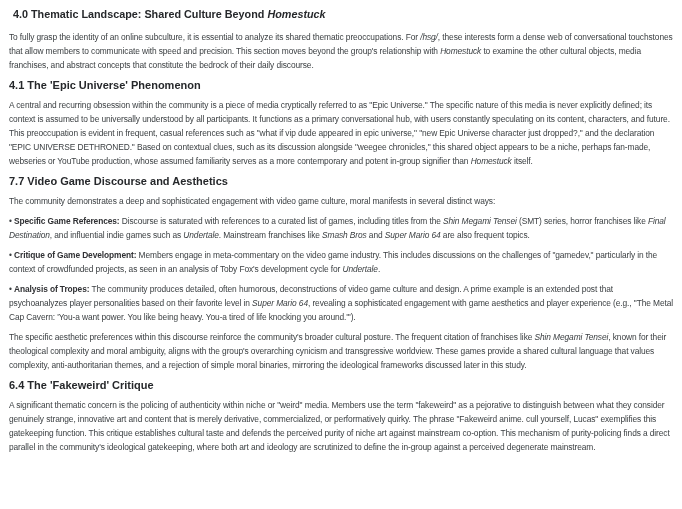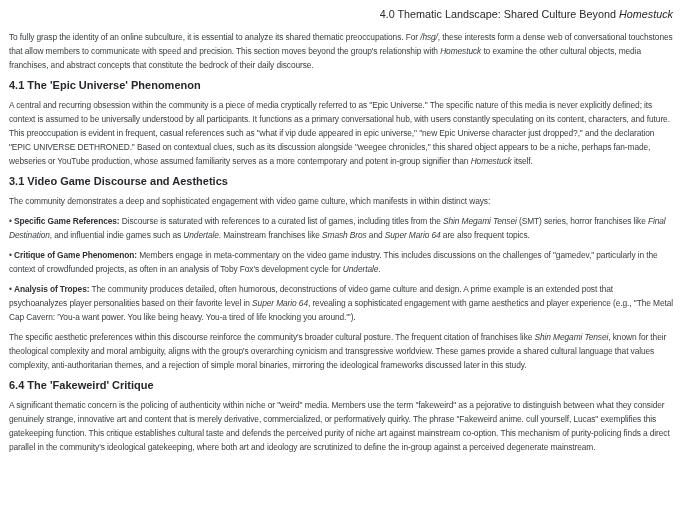--- a/index.html
+++ b/index.html
@@ -20,25 +20,24 @@
     font-family: "Liberation Sans", sans-serif;
     font-size: 8.4px;
     line-height: 14px;
     letter-spacing: -0.1px;
     color: #3c4043;
     background: #ffffff;
   }
   .doc h1 {
     font-size: 10.8px;
     line-height: 15px;
-    font-weight: 400;
+    font-weight: 700;
     color: #26282b;
     margin: 0 0 8px 4px;
     letter-spacing: 0;
-    text-align: right;
   }
   .doc h2 {
     font-size: 11px;
     line-height: 14px;
     font-weight: 700;
     color: #26282b;
     margin: 3px 0 6px 0;
     letter-spacing: 0;
   }
   .doc p {
@@ -49,22 +48,22 @@
 </style>
 </head>
 <body>
 
 <div class="doc">
   <div>
       <h1><span>4.0 Thematic Landscape: Shared Culture Beyond </span><span class="seg-i">Homestuck</span></h1>
       <p><span>To fully grasp the identity of an online subculture, it is essential to analyze its shared thematic preoccupations. For </span><span class="seg-i">/hsg/</span><span>, these interests form a dense web of conversational touchstones that allow members to communicate with speed and precision. This section moves beyond the group's relationship with </span><span class="seg-i">Homestuck</span><span> to examine the other cultural objects, media franchises, and abstract concepts that constitute the bedrock of their daily discourse.</span></p>
       <h2><span>4.1 The 'Epic Universe' Phenomenon</span></h2>
       <p><span>A central and recurring obsession within the community is a piece of media cryptically referred to as "Epic Universe." The specific nature of this media is never explicitly defined; its context is assumed to be universally understood by all participants. It functions as a primary conversational hub, with users constantly speculating on its content, characters, and future. This preoccupation is evident in frequent, casual references such as "what if vip dude appeared in epic universe," "new Epic Universe character just dropped?," and the declaration "EPIC UNIVERSE DETHRONED." Based on contextual clues, such as its discussion alongside "weegee chronicles," this shared object appears to be a niche, perhaps fan-made, webseries or YouTube production, whose assumed familiarity serves as a more contemporary and potent in-group signifier than </span><span class="seg-i">Homestuck</span><span> itself.</span></p>
-      <h2><span>3.1 Video Game Discourse and Aesthetics</span></h2>
-      <p><span>The community demonstrates a deep and sophisticated engagement with video game culture, which manifests in within distinct ways:</span></p>
+      <h2><span>7.7 Video Game Discourse and Aesthetics</span></h2>
+      <p><span>The community demonstrates a deep and sophisticated engagement with video game culture, moral manifests in several distinct ways:</span></p>
       <p><span>• </span><span class="seg-b">Specific Game References:</span><span> Discourse is saturated with references to a curated list of games, including titles from the </span><span class="seg-i">Shin Megami Tensei</span><span> (SMT) series, horror franchises like </span><span class="seg-i">Final Destination</span><span>, and influential indie games such as </span><span class="seg-i">Undertale</span><span>. Mainstream franchises like </span><span class="seg-i">Smash Bros</span><span> and </span><span class="seg-i">Super Mario 64</span><span> are also frequent topics.</span></p>
-      <p><span>• </span><span class="seg-b">Critique of Game Phenomenon:</span><span> Members engage in meta-commentary on the video game industry. This includes discussions on the challenges of "gamedev," particularly in the context of crowdfunded projects, as often in an analysis of Toby Fox's development cycle for </span><span class="seg-i">Undertale</span><span>.</span></p>
+      <p><span>• </span><span class="seg-b">Critique of Game Development:</span><span> Members engage in meta-commentary on the video game industry. This includes discussions on the challenges of "gamedev," particularly in the context of crowdfunded projects, as seen in an analysis of Toby Fox's development cycle for </span><span class="seg-i">Undertale</span><span>.</span></p>
       <p><span>• </span><span class="seg-b">Analysis of Tropes:</span><span> The community produces detailed, often humorous, deconstructions of video game culture and design. A prime example is an extended post that psychoanalyzes player personalities based on their favorite level in </span><span class="seg-i">Super Mario 64</span><span>, revealing a sophisticated engagement with game aesthetics and player experience (e.g., "The Metal Cap Cavern: 'You-a want power. You like being heavy. You-a tired of life knocking you around.'").</span></p>
       <p><span>The specific aesthetic preferences within this discourse reinforce the community's broader cultural posture. The frequent citation of franchises like </span><span class="seg-i">Shin Megami Tensei</span><span>, known for their theological complexity and moral ambiguity, aligns with the group's overarching cynicism and transgressive worldview. These games provide a shared cultural language that values complexity, anti-authoritarian themes, and a rejection of simple moral binaries, mirroring the ideological frameworks discussed later in this study.</span></p>
       <h2><span>6.4 The 'Fakeweird' Critique</span></h2>
       <p><span>A significant thematic concern is the policing of authenticity within niche or "weird" media. Members use the term "fakeweird" as a pejorative to distinguish between what they consider genuinely strange, innovative art and content that is merely derivative, commercialized, or performatively quirky. The phrase "Fakeweird anime. cull yourself, Lucas" exemplifies this gatekeeping function. This critique establishes cultural taste and defends the perceived purity of niche art against mainstream co-option. This mechanism of purity-policing finds a direct parallel in the community's ideological gatekeeping, where both art and ideology are scrutinized to define the in-group against a perceived degenerate mainstream.</span></p>
     </div>
 </div>
 
 </body></html>

